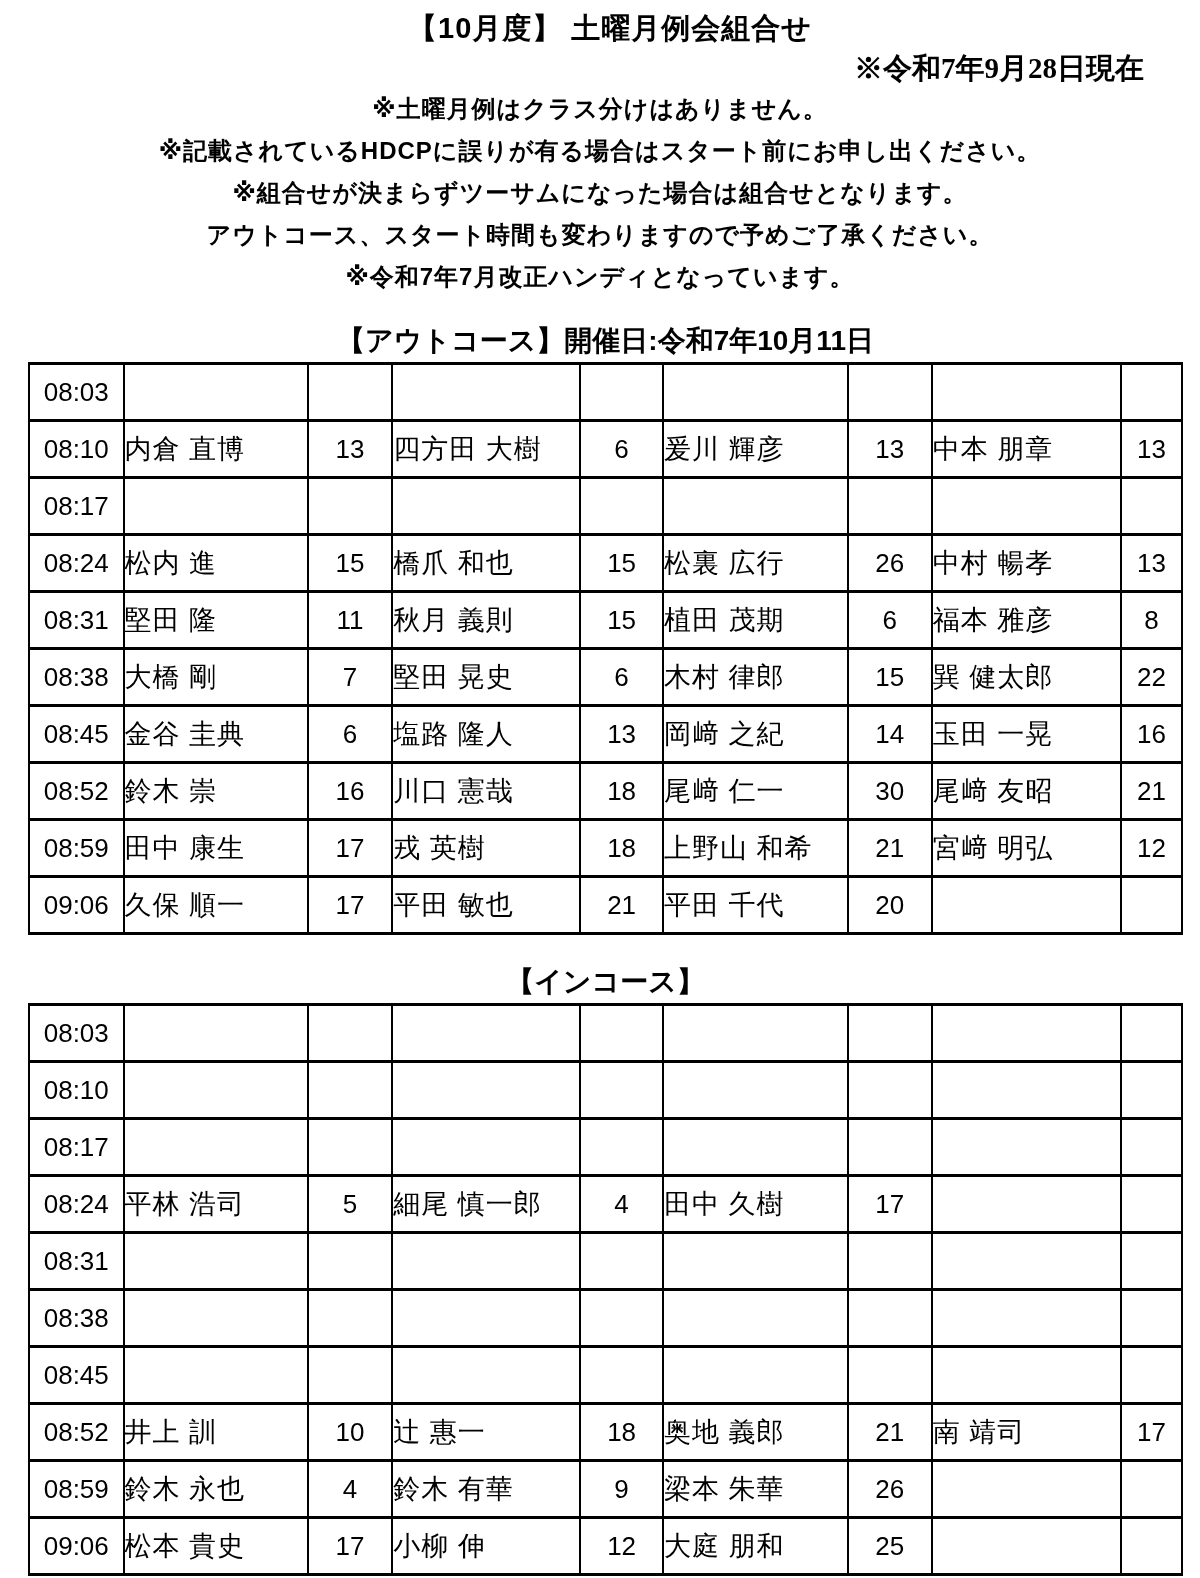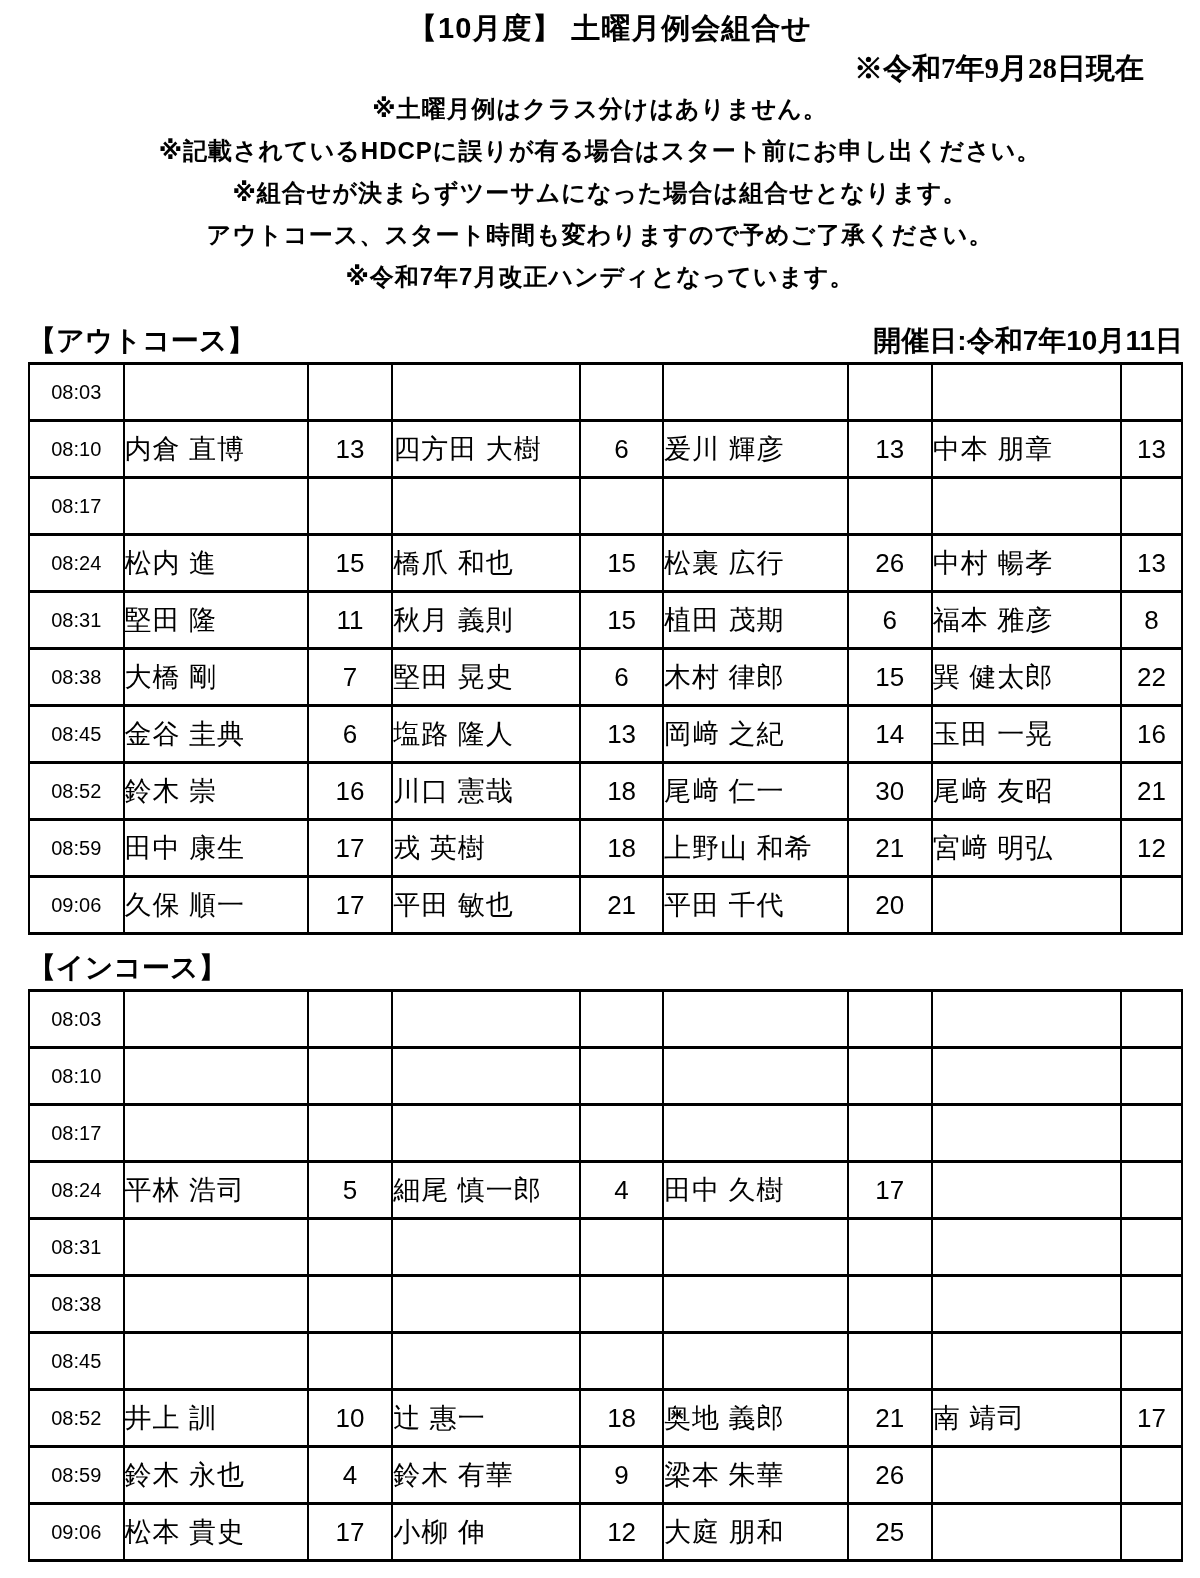--- a/index.html
+++ b/index.html
@@ -35,29 +35,29 @@
   .hdr-note {
     text-align: center;
     font-size: 24px;
     font-weight: 700;
     line-height: 42px;
     letter-spacing: 1px;
     white-space: nowrap;
   }
   .section-head {
     display: flex;
-    justify-content: space-between;
+    justify-content: center;
     align-items: flex-end;
     margin: 26px 17px 4px 28px;
     font-size: 28px;
     font-weight: 700;
     line-height: 34px;
   }
   .section-head.second {
-    margin-top: 16px;
+    margin-top: 30px;
   }
   table.pairings {
     border-collapse: collapse;
     table-layout: fixed;
     width: 1155px;
     margin-left: 28px;
     border: 2px solid #000000;
   }
   table.pairings td {
     border-left: 2px solid #000000;
@@ -65,21 +65,21 @@
     border-top: 3px solid #000000;
     border-bottom: 3px solid #000000;
     height: 54px;
     vertical-align: middle;
     overflow: hidden;
     white-space: nowrap;
     padding: 0;
   }
   td.c-time {
     text-align: center;
-    font-size: 20px;
+    font-size: 26px;
   }
   td.c-name {
     font-size: 27px;
     padding-left: 8px;
     letter-spacing: 1px;
   }
   td.c-num {
     text-align: center;
     font-size: 26px;
   }

